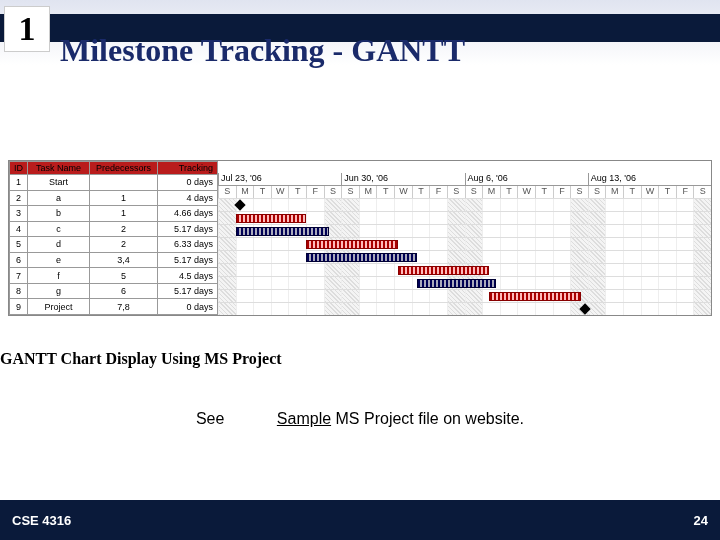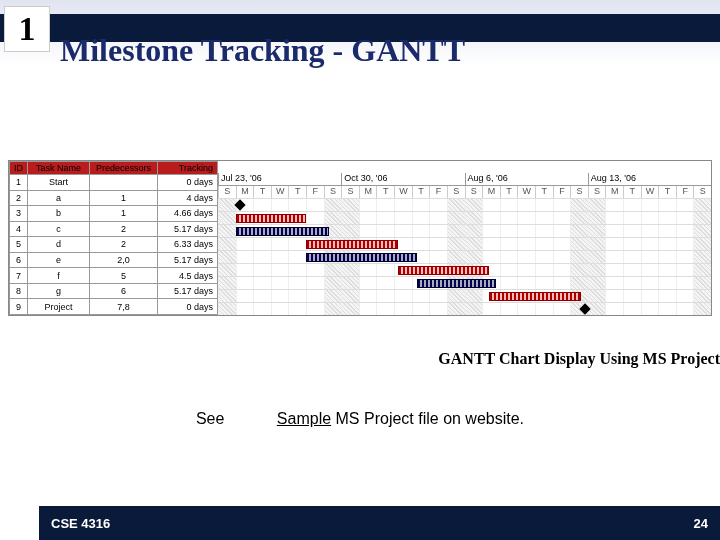--- a/index.html
+++ b/index.html
@@ -23,24 +23,24 @@
   .day-head { display: flex; }
   .day { flex: 1; border-left: 1px solid #ccc; text-align: center; height: 12px; color: #555; }
   .rows { position: relative; }
   .row { height: 13px; border-top: 1px solid #ddd; position: relative; }
   .row .grid { position: absolute; inset: 0; display: flex; }
   .row .grid span { flex: 1; border-left: 1px solid #eee; }
   .row .grid span.wk { background: repeating-linear-gradient(45deg,#ddd,#ddd 1px,#f4f4f4 1px,#f4f4f4 3px); }
   .bar { position: absolute; top: 2px; height: 9px; background: repeating-linear-gradient(90deg,#a00,#a00 2px,#fbb 2px,#fbb 4px); border: 1px solid #800; }
   .bar.blue { background: repeating-linear-gradient(90deg,#005,#005 2px,#aab 2px,#aab 4px); border-color: #003; }
   .mst { position: absolute; top: 2px; width: 8px; height: 8px; background: #000; transform: rotate(45deg); }
-  .caption { position: absolute; top: 350px; left: 0; right: 0; text-align: right; font-family: "Comic Sans MS", cursive; font-size: 16px; font-weight: bold; }
+  .caption { position: absolute; top: 350px; left: 0; right: 0; text-align: left; font-family: "Comic Sans MS", cursive; font-size: 16px; font-weight: bold; }
   .sample-line { position: absolute; top: 410px; left: 0; right: 0; text-align: center; font-family: Arial, sans-serif; font-size: 16px; }
   .sample-line .link { text-decoration: underline; margin-left: 48px; }
-  .footer { position: absolute; bottom: 0; left: 0; right: 0; height: 34px; background: #0a1a3a; color: #fff; display: flex; justify-content: space-between; align-items: center; padding: 6px 12px; font-size: 13px; font-weight: bold; margin-left: 39px; }
+  .footer { position: absolute; bottom: 0; left: 0; right: 0; height: 40px; background: #0a1a3a; color: #fff; display: flex; justify-content: space-between; align-items: center; padding: 6px 12px; font-size: 13px; font-weight: bold; }
 </style>
 </head>
 <body>
 
 <div class="slide">
   <div class="topbar"></div>
   <div class="corner-box">1</div>
   <div class="title">Milestone Tracking - GANTT</div>
 
   <div class="gantt-wrap">
@@ -81,21 +81,21 @@
             </tr>
             <tr>
               <td class="id">5</td>
               <td class="tn">d</td>
               <td class="pr">2</td>
               <td class="du">6.33 days</td>
             </tr>
             <tr>
               <td class="id">6</td>
               <td class="tn">e</td>
-              <td class="pr">2,0</td>
+              <td class="pr">3,4</td>
               <td class="du">5.17 days</td>
             </tr>
             <tr>
               <td class="id">7</td>
               <td class="tn">f</td>
               <td class="pr">5</td>
               <td class="du">4.5 days</td>
             </tr>
             <tr>
               <td class="id">8</td>
@@ -107,21 +107,21 @@
               <td class="id">9</td>
               <td class="tn">Project</td>
               <td class="pr">7,8</td>
               <td class="du">0 days</td>
             </tr>
           </tbody>
       </table>
       <div class="timeline">
         <div class="week-head" id="weekhead">
             <div class="week">Jul 23, '06</div>
-            <div class="week">Oct 30, '06</div>
+            <div class="week">Jun 30, '06</div>
             <div class="week">Aug 6, '06</div>
             <div class="week">Aug 13, '06</div>
           </div>
         <div class="day-head" id="dayhead">
             <div class="day">S</div>
             <div class="day">M</div>
             <div class="day">T</div>
             <div class="day">W</div>
             <div class="day">T</div>
             <div class="day">F</div>

